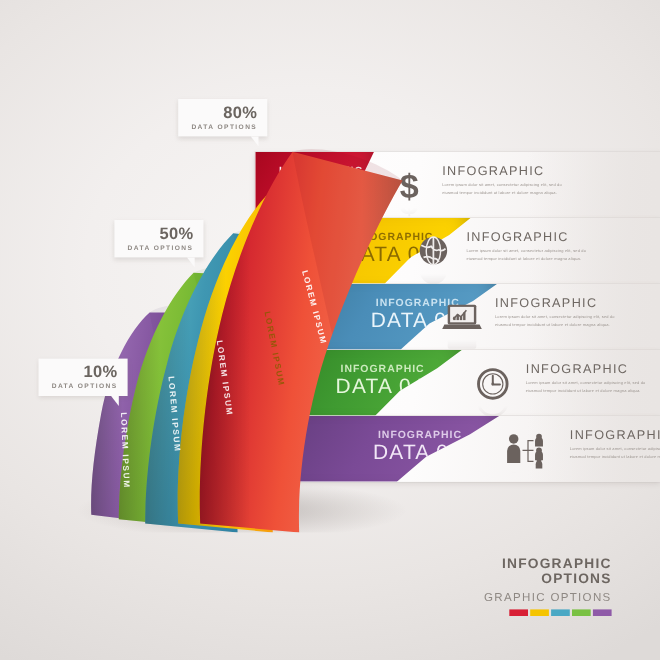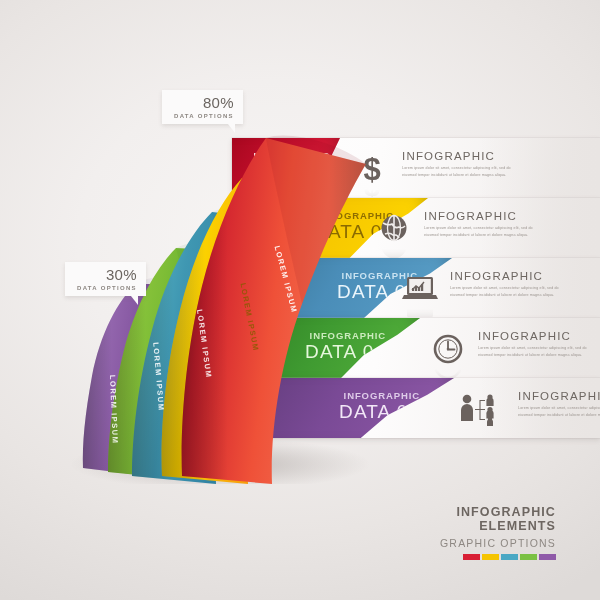--- a/index.html
+++ b/index.html
@@ -64,21 +64,21 @@
   .bandlbl{
     position:absolute;white-space:nowrap;font-size:7.5px;font-weight:700;
     letter-spacing:1.5px;color:rgba(255,255,255,.9);
   }
   
   .callout{position:absolute;}
   .cbox{
     background:#fbfafa;padding:5px 9px 5px 12px;text-align:right;
     box-shadow:0 2px 4px rgba(120,112,108,.18);
   }
-  .cbox .pct{font-size:15px;color:#6b6560;letter-spacing:.3px;font-weight:400;line-height:1;}
+  .cbox .pct{font-size:15px;color:#6b6560;letter-spacing:.3px;font-weight:700;line-height:1;}
   .cbox .sub{font-size:6px;color:#8d8782;letter-spacing:1.3px;margin-top:3px;font-weight:700;}
   .ctail{
     position:absolute;right:8px;top:100%;width:0;height:0;
     border-left:7px solid transparent;border-top:9px solid #fbfafa;
   }
   
   .brand{position:absolute;right:44px;bottom:40px;text-align:right;}
   .brand .b1{font-size:12.5px;font-weight:700;color:#6d6661;letter-spacing:1.1px;line-height:1.18;}
   .brand .b2{font-size:10.5px;color:#8e8883;letter-spacing:1.2px;margin-top:3px;}
   .swatch{display:flex;justify-content:flex-end;gap:2px;margin-top:5px;}
@@ -356,33 +356,40 @@
 
   <div class="callout" style="left:162px;top:90px;">
     <div class="cbox">
       <div class="pct">80%</div>
       <div class="sub">DATA OPTIONS</div>
     </div>
     <div class="ctail"></div>
   </div>
 
 
-
-  <div class="callout" style="left:65px;top:262px;">
+  <div class="callout" style="left:104px;top:200px;">
     <div class="cbox">
-      <div class="pct">30%</div>
+      <div class="pct">50%</div>
       <div class="sub">DATA OPTIONS</div>
     </div>
     <div class="ctail"></div>
   </div>
 
+
+  <div class="callout" style="left:35px;top:326px;">
+    <div class="cbox">
+      <div class="pct">10%</div>
+      <div class="sub">DATA OPTIONS</div>
+    </div>
+    <div class="ctail"></div>
+  </div>
 
   <div class="brand">
     <div class="b1">INFOGRAPHIC</div>
-    <div class="b1">ELEMENTS</div>
+    <div class="b1">OPTIONS</div>
     <div class="b2">GRAPHIC OPTIONS</div>
     <div class="swatch">
       <i style="background: rgb(216, 31, 53);"></i>
       <i style="background: rgb(245, 196, 0);"></i>
       <i style="background: rgb(74, 168, 196);"></i>
       <i style="background: rgb(122, 193, 67);"></i>
       <i style="background: rgb(143, 90, 168);"></i>
     </div>
   </div>
 

